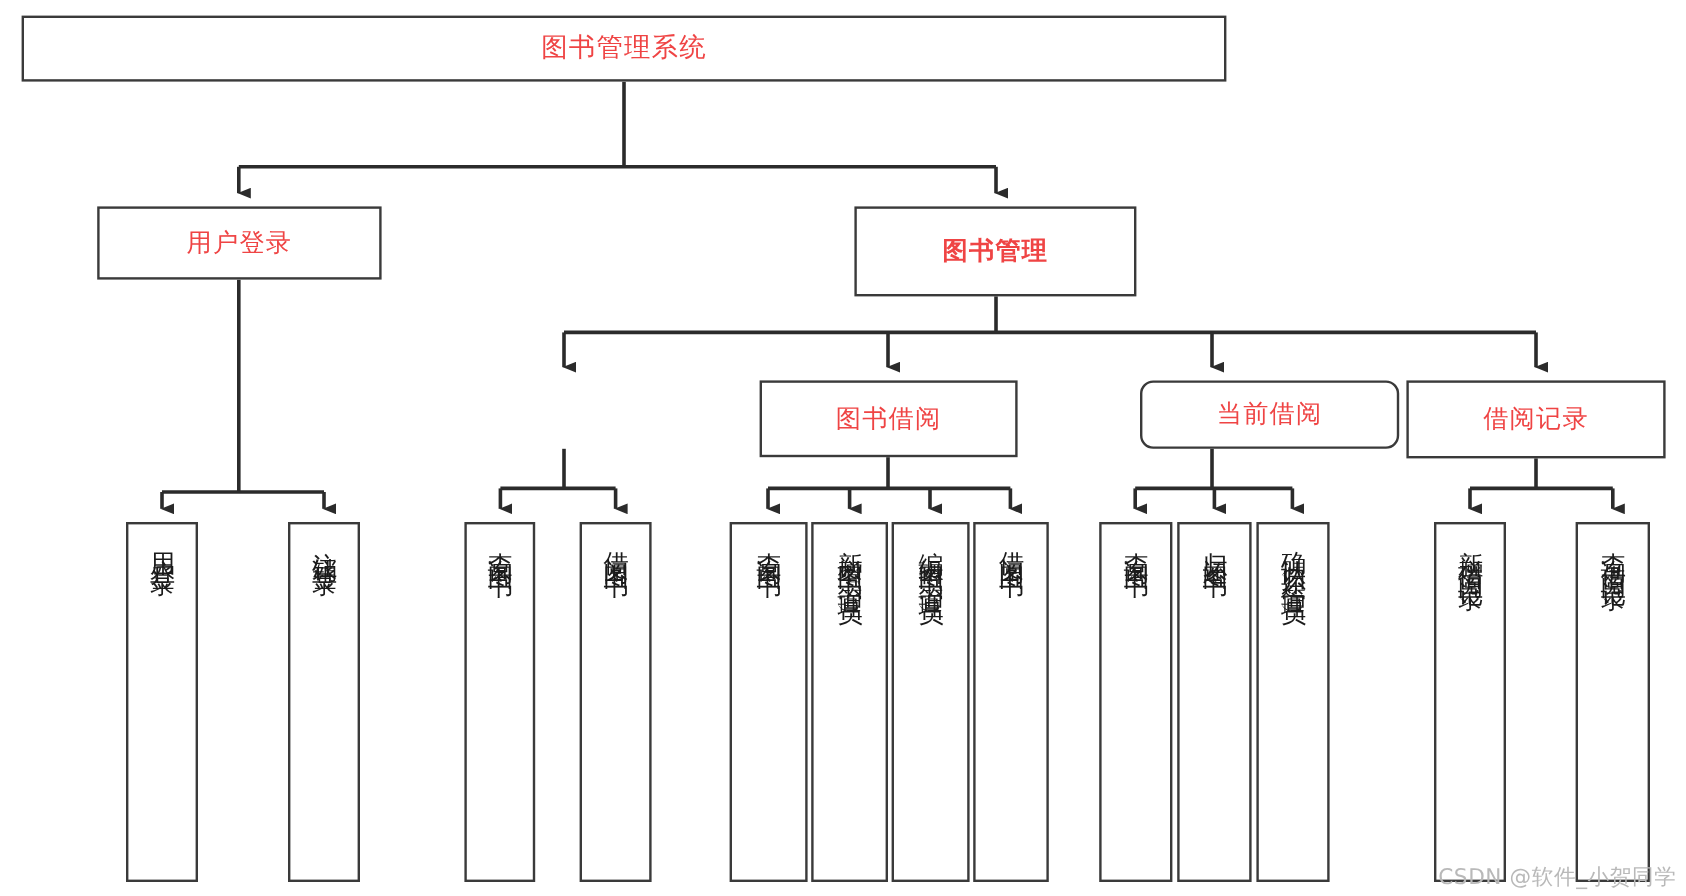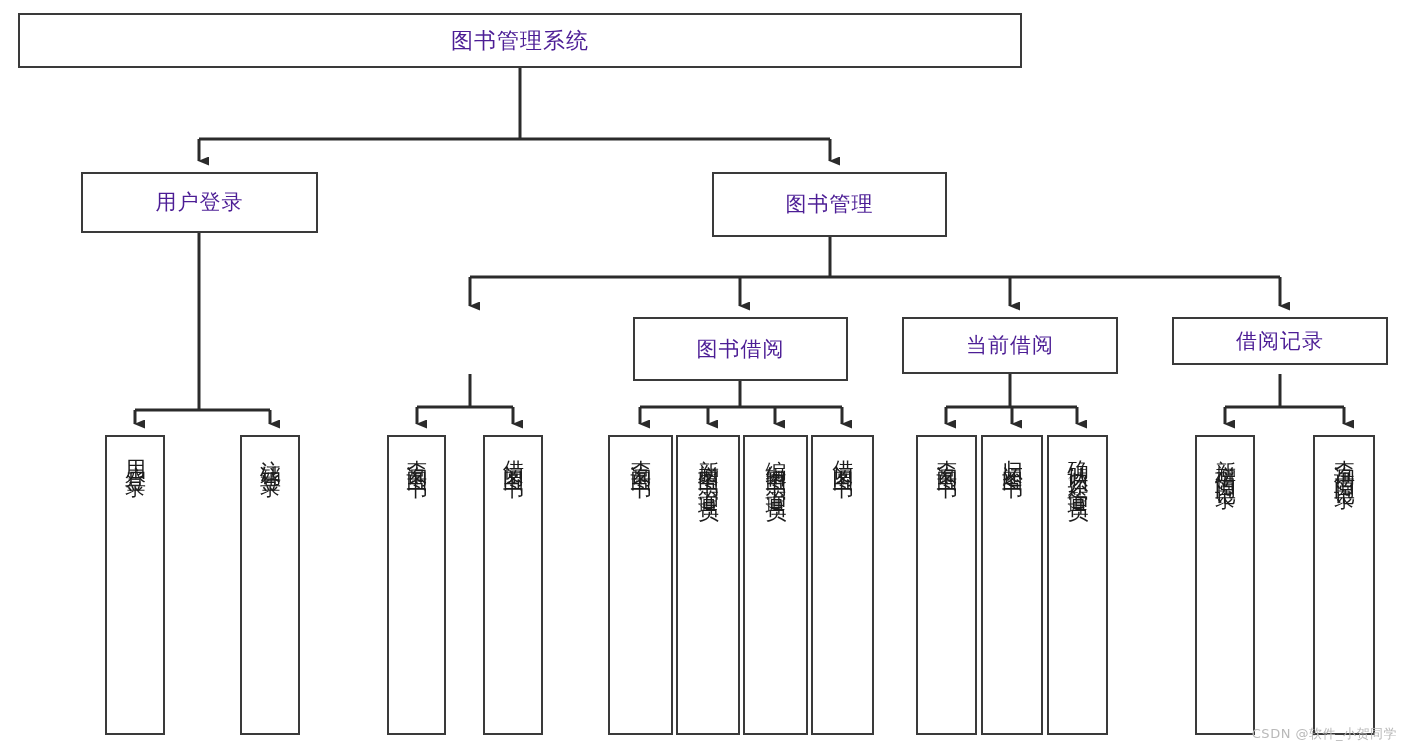--- a/index.html
+++ b/index.html
@@ -29,21 +29,21 @@
     border:2.5px solid #3a3a3a;
     display:flex;
     align-items:center;
     justify-content:center;
     z-index:2;
   }
   .node .lbl{
     font-size:21px;
     letter-spacing:1px;
     line-height:1.15;
-    color:#4c1d95;
+    color:#ef4444;
     white-space:nowrap;
   }
   .node.root .lbl{font-size:22px;}
   .leaf{
     align-items:flex-start;
     justify-content:center;
     padding-top:6px;
   }
   .leaf .lbl{
     writing-mode:vertical-rl;
@@ -51,21 +51,21 @@
     font-size:21px;
     letter-spacing:6px;
     line-height:1.0;
     white-space:nowrap;
     color:#1b1b1b;
   }
   .watermark{
     position:absolute;
     right:8px;
     bottom:4px;
-    font-size:13px;
+    font-size:18px;
     color:#b9b9b9;
     letter-spacing:0.5px;
     z-index:5;
     white-space:nowrap;
   }
 </style>
 </head>
 <body>
 
 <div id="canvas">
@@ -120,31 +120,31 @@
     </g>
   </svg>
 
   <div class="node root" style="left:18px;top:13px;width:1004px;height:55px;">
     <span class="lbl">图书管理系统</span>
   </div>
 
   <div class="node" style="left:81px;top:172px;width:237px;height:61px;">
     <span class="lbl">用户登录</span>
   </div>
-  <div class="node" style="left:712px;top:172px;width:235px;height:65px;">
+  <div class="node" style="left:712px;top:172px;width:235px;height:75px;font-weight:bold;">
     <span class="lbl">图书管理</span>
   </div>
 
   <div class="node" style="left:633px;top:317px;width:215px;height:64px;">
     <span class="lbl">图书借阅</span>
   </div>
-  <div class="node" style="left:902px;top:317px;width:216px;height:57px;">
+  <div class="node" style="left:950px;top:317px;width:216px;height:57px;border-radius:11px;">
     <span class="lbl">当前借阅</span>
   </div>
-  <div class="node" style="left:1172px;top:317px;width:216px;height:48px;">
+  <div class="node" style="left:1172px;top:317px;width:216px;height:65px;">
     <span class="lbl">借阅记录</span>
   </div>
 
   <div class="node leaf" style="left:105px;top:435px;width:60px;height:300px;">
     <span class="lbl">用户登录</span>
   </div>
   <div class="node leaf" style="left:240px;top:435px;width:60px;height:300px;">
     <span class="lbl">注销登录</span>
   </div>
 

